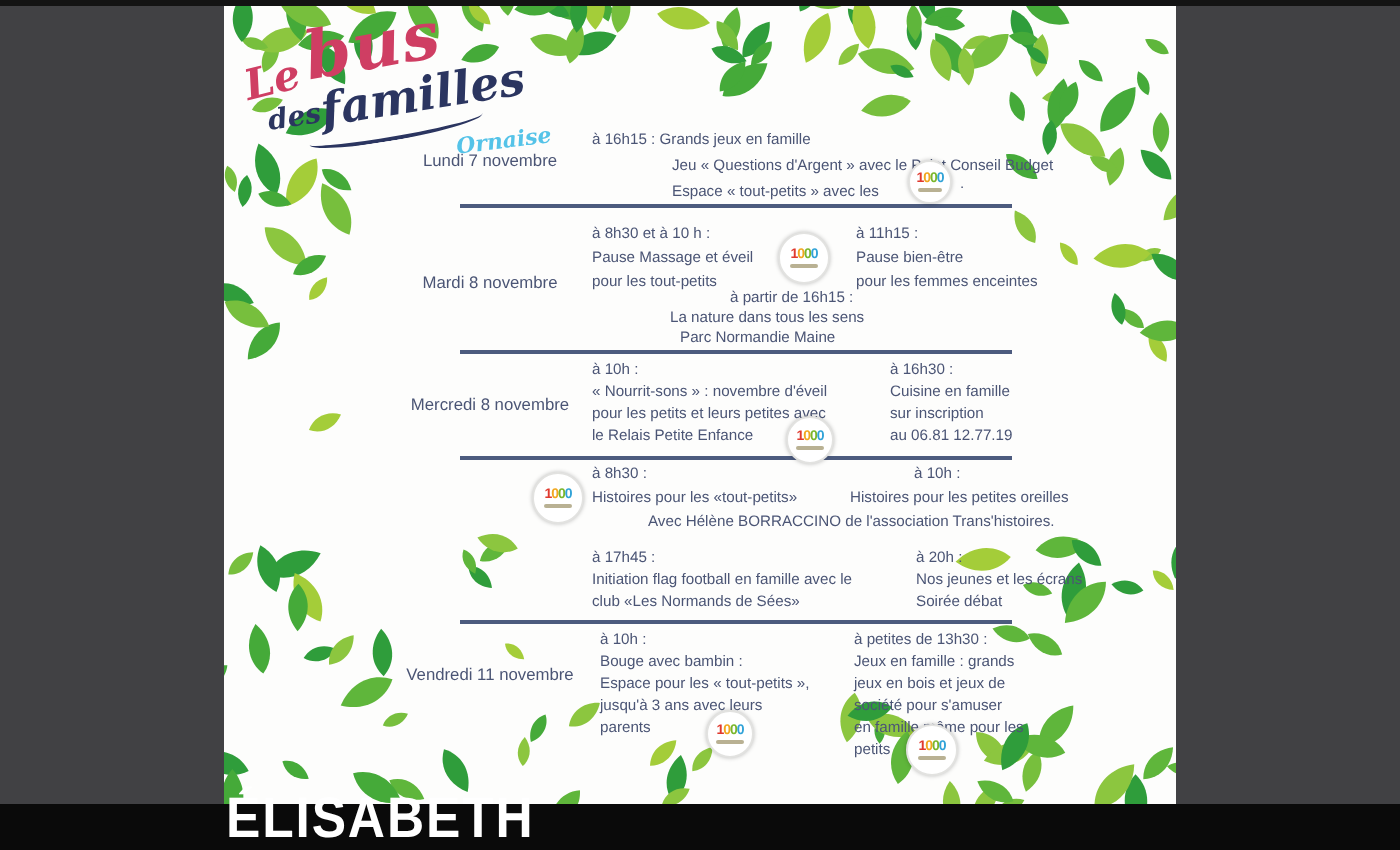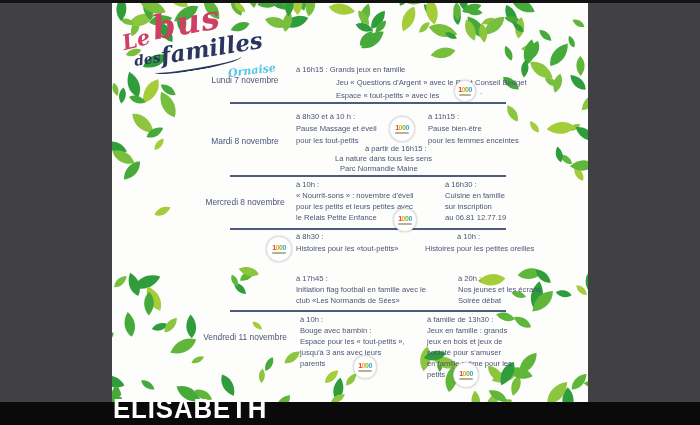--- a/index.html
+++ b/index.html
@@ -274,39 +274,40 @@
       <div class="rule" style="top:225px"></div>
 
       <div class="badge" style="left:154px;top:233px;width:24px;height:24px">
         <div class="digits"><span class="d1">1</span><span class="d2">0</span><span class="d3">0</span><span class="d4">0</span></div>
           <div class="sub"></div>
       </div>
       <div class="t" style="left:184px;top:229px">à 8h30 :</div>
       <div class="t" style="left:184px;top:241px">Histoires pour les «tout-petits»</div>
       <div class="t" style="left:345px;top:229px">à 10h :</div>
       <div class="t" style="left:313px;top:241px">Histoires pour les petites oreilles</div>
+      <div class="t" style="left:212px;top:253px">Avec Hélène BORRACCINO de l'association Trans'histoires.</div>
       <div class="t" style="left:184px;top:271px">à 17h45 :</div>
       <div class="t" style="left:184px;top:282px">Initiation flag football en famille avec le</div>
       <div class="t" style="left:184px;top:293px">club «Les Normands de Sées»</div>
       <div class="t" style="left:346px;top:271px">à 20h :</div>
       <div class="t" style="left:346px;top:282px">Nos jeunes et les écrans</div>
       <div class="t" style="left:346px;top:293px">Soirée débat</div>
       <div class="rule" style="top:307px"></div>
 
       <div class="day" style="top:329px">Vendredi 11 novembre</div>
       <div class="t" style="left:188px;top:312px">à 10h :</div>
       <div class="t" style="left:188px;top:323px">Bouge avec bambin :</div>
       <div class="t" style="left:188px;top:334px">Espace pour les « tout-petits »,</div>
       <div class="t" style="left:188px;top:345px">jusqu'à 3 ans avec leurs</div>
       <div class="t" style="left:188px;top:356px">parents</div>
       <div class="badge" style="left:241px;top:352px;width:22px;height:22px">
         <div class="digits"><span class="d1">1</span><span class="d2">0</span><span class="d3">0</span><span class="d4">0</span></div>
           <div class="sub"></div>
       </div>
-      <div class="t" style="left:315px;top:312px">à famille de 13h30 :</div>
+      <div class="t" style="left:315px;top:312px">à petites de 13h30 :</div>
       <div class="t" style="left:315px;top:323px">Jeux en famille : grands</div>
       <div class="t" style="left:315px;top:334px">jeux en bois et jeux de</div>
       <div class="t" style="left:315px;top:345px">société pour s'amuser</div>
       <div class="t" style="left:315px;top:356px">en famille même pour les</div>
       <div class="t" style="left:315px;top:367px">petits</div>
       <div class="badge" style="left:341px;top:359px;width:24px;height:24px">
         <div class="digits"><span class="d1">1</span><span class="d2">0</span><span class="d3">0</span><span class="d4">0</span></div>
           <div class="sub"></div>
       </div>
 

